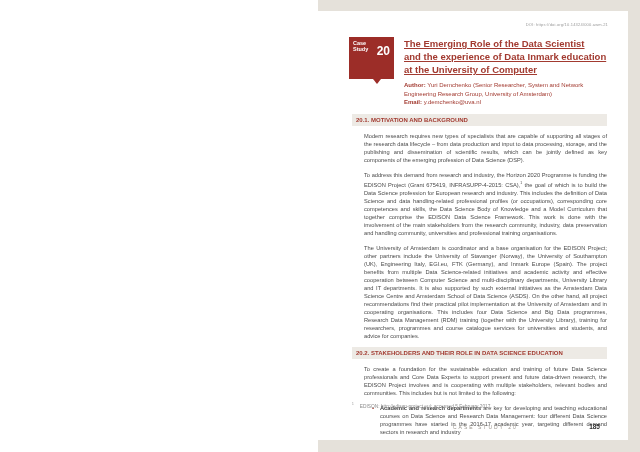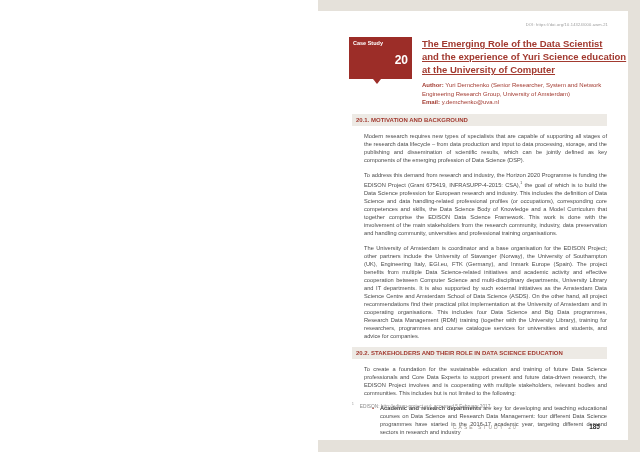--- a/index.html
+++ b/index.html
@@ -18,23 +18,23 @@
   .page {
     position: absolute; left: 318px; top: 11px; width: 310px; height: 429px;
     background: #ffffff;
   }
   .doi {
     position: absolute; top: 11px; right: 20px;
     font-size: 4px; color: #9a9a9a; letter-spacing: 0.2px;
   }
   .header { position: absolute; left: 31px; top: 26px; display: flex; }
   .badge {
-    width: 63px; height: 42px; background: var(--badge_red, #9c2d28);
+    width: 45px; height: 42px; background: var(--badge_red, #9c2d28);
     color: #ffffff; position: relative; flex: 0 0 auto;
-    display: flex; flex-direction: column;
+    display: flex; flex-direction: row;
   }
   .badge::after {
     content: ""; position: absolute; left: 24px; bottom: -5px;
     width: 0; height: 0;
     border-left: 4px solid transparent; border-right: 4px solid transparent;
     border-top: 5px solid var(--badge_red, #9c2d28);
   }
   .badge-label { font-size: 5.5px; font-weight: bold; padding: 3px 0 0 4px; line-height: 6px; }
   .badge-number { font-size: 12px; font-weight: bold; text-align: right; padding-right: 4px; margin-top: 8px; line-height: 12px; }
   .title-block { margin-left: 10px; width: 222px; }
@@ -85,21 +85,21 @@
     <div class="doi">DOI: https://doi.org/10.14324/000.awm.21</div>
 
     <div class="header">
       <div class="badge">
         <div class="badge-label">Case Study</div>
         <div class="badge-number">20</div>
       </div>
       <div class="title-block">
         <h1 class="title">
           <span class="tline">The Emerging Role of the Data Scientist</span>
-          <span class="tline">and the experience of Yuri Science education</span>
+          <span class="tline">and the experience of Data Inmark education</span>
           <span class="tline">at the University of Computer</span>
         </h1>
         <div class="author">
           <div><b>Author:</b><span> Yuri Demchenko (Senior Researcher, System and Network</span></div>
           <div>Engineering Research Group, University of Amsterdam)</div>
           <div><b>Email:</b><span> y.demchenko@uva.nl</span></div>
         </div>
       </div>
     </div>
 

